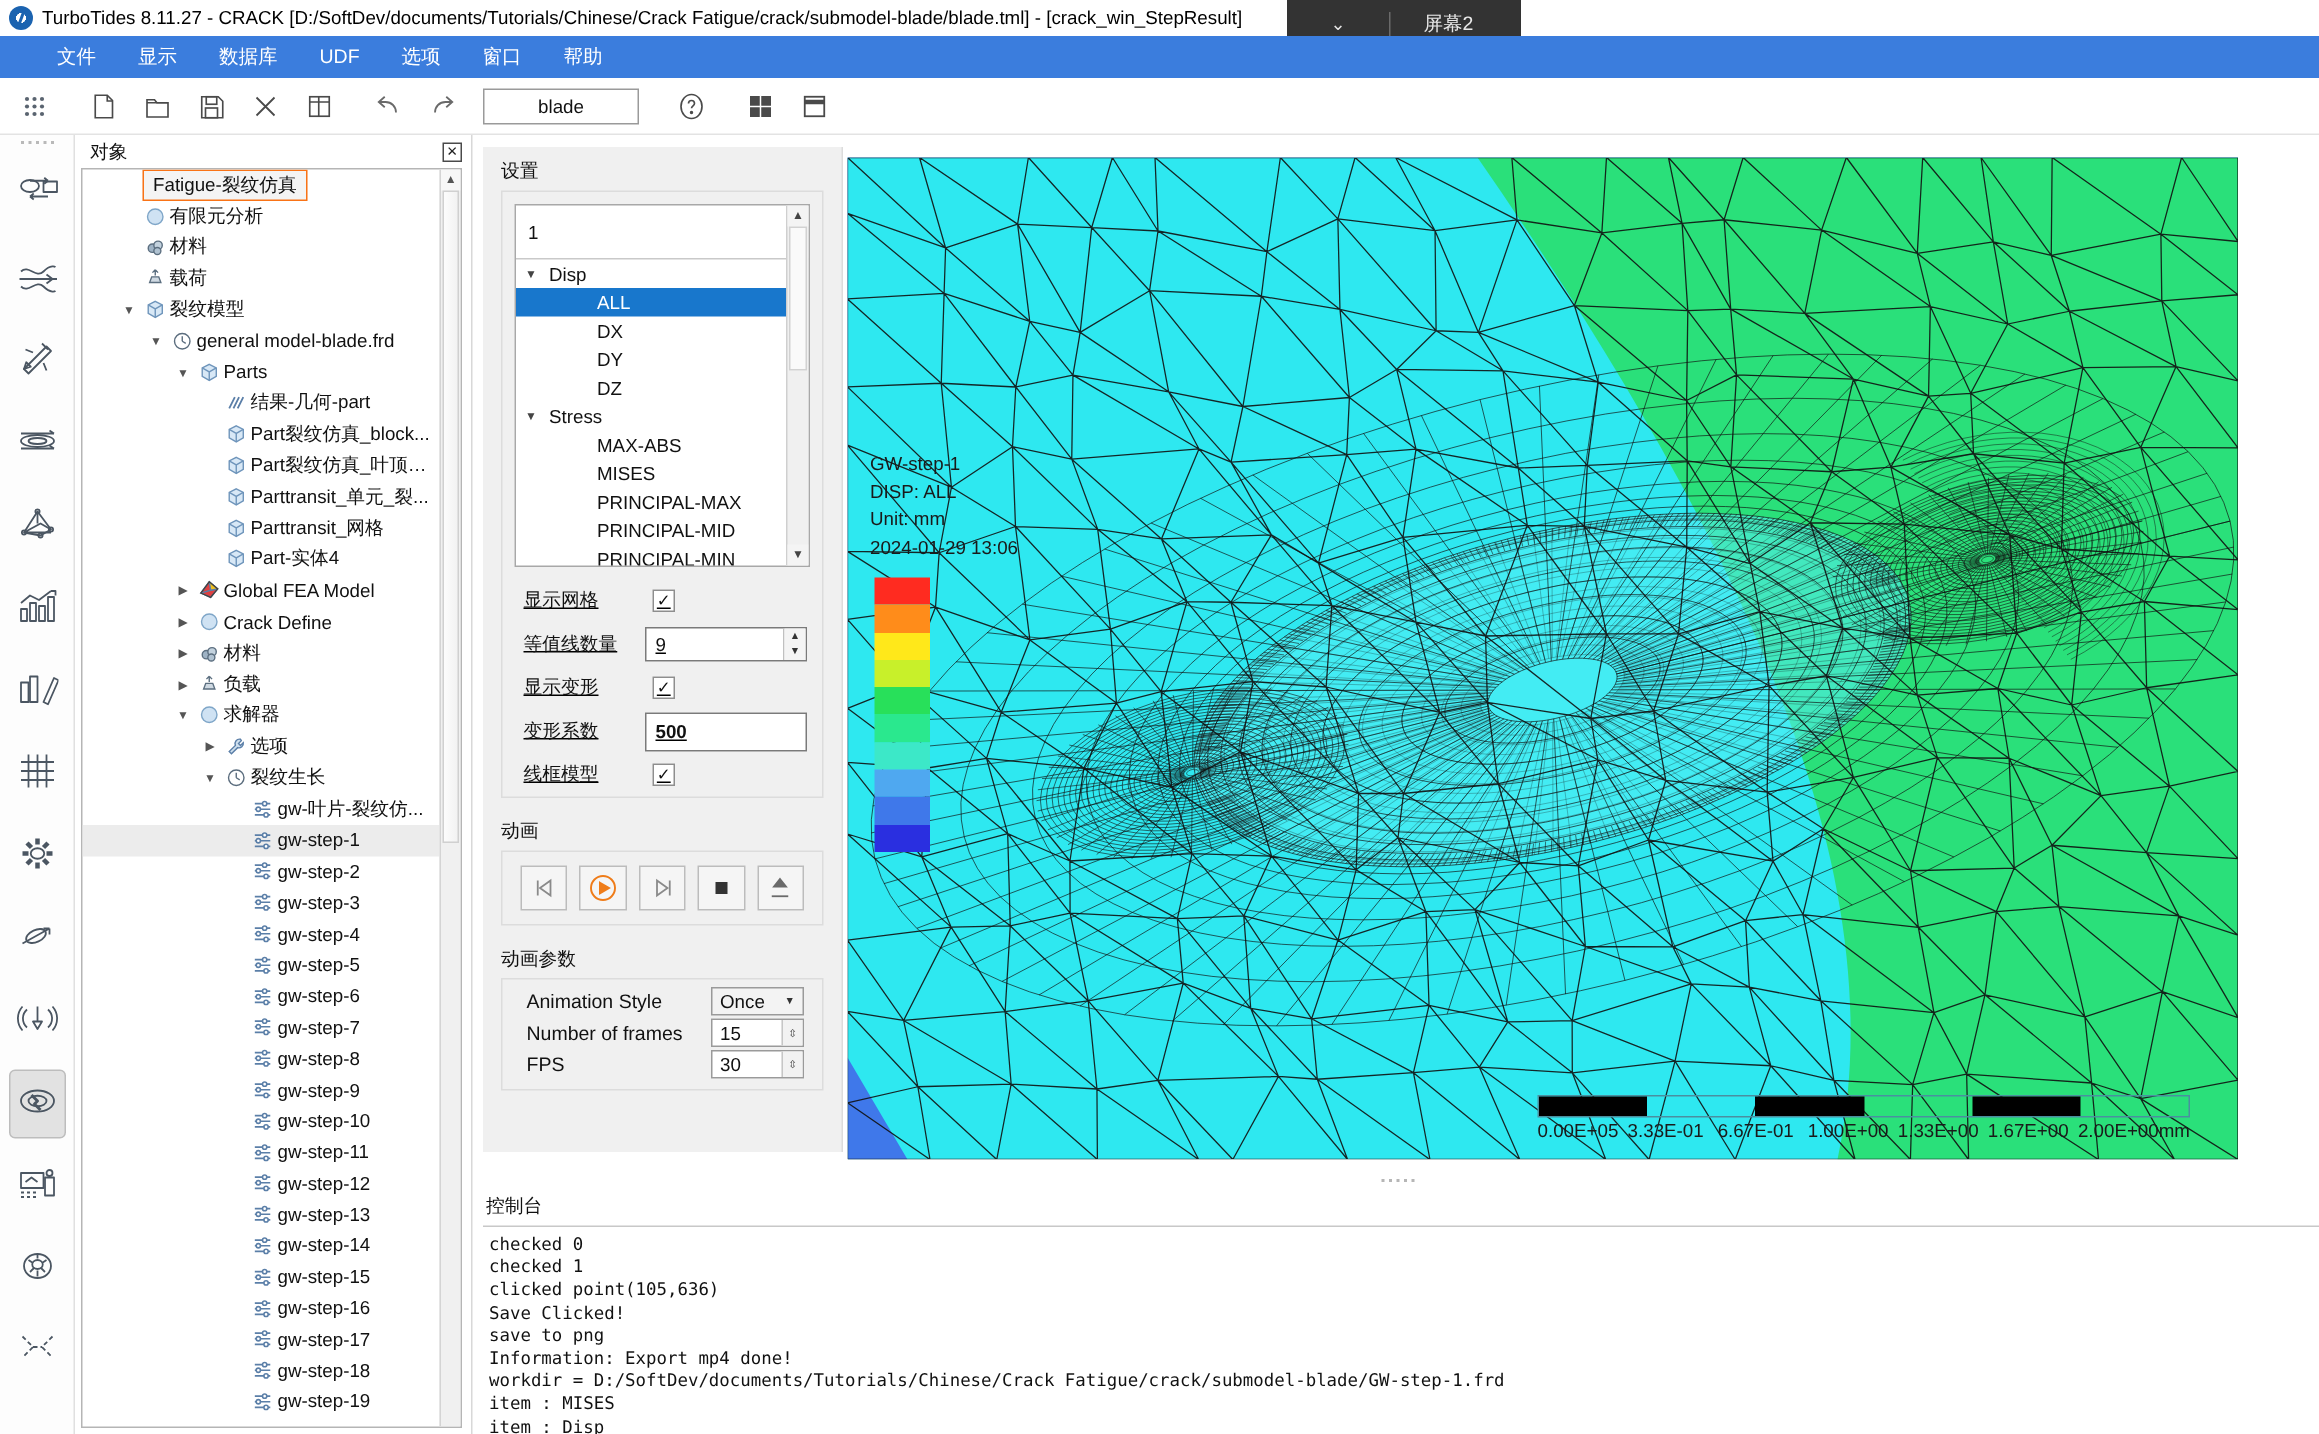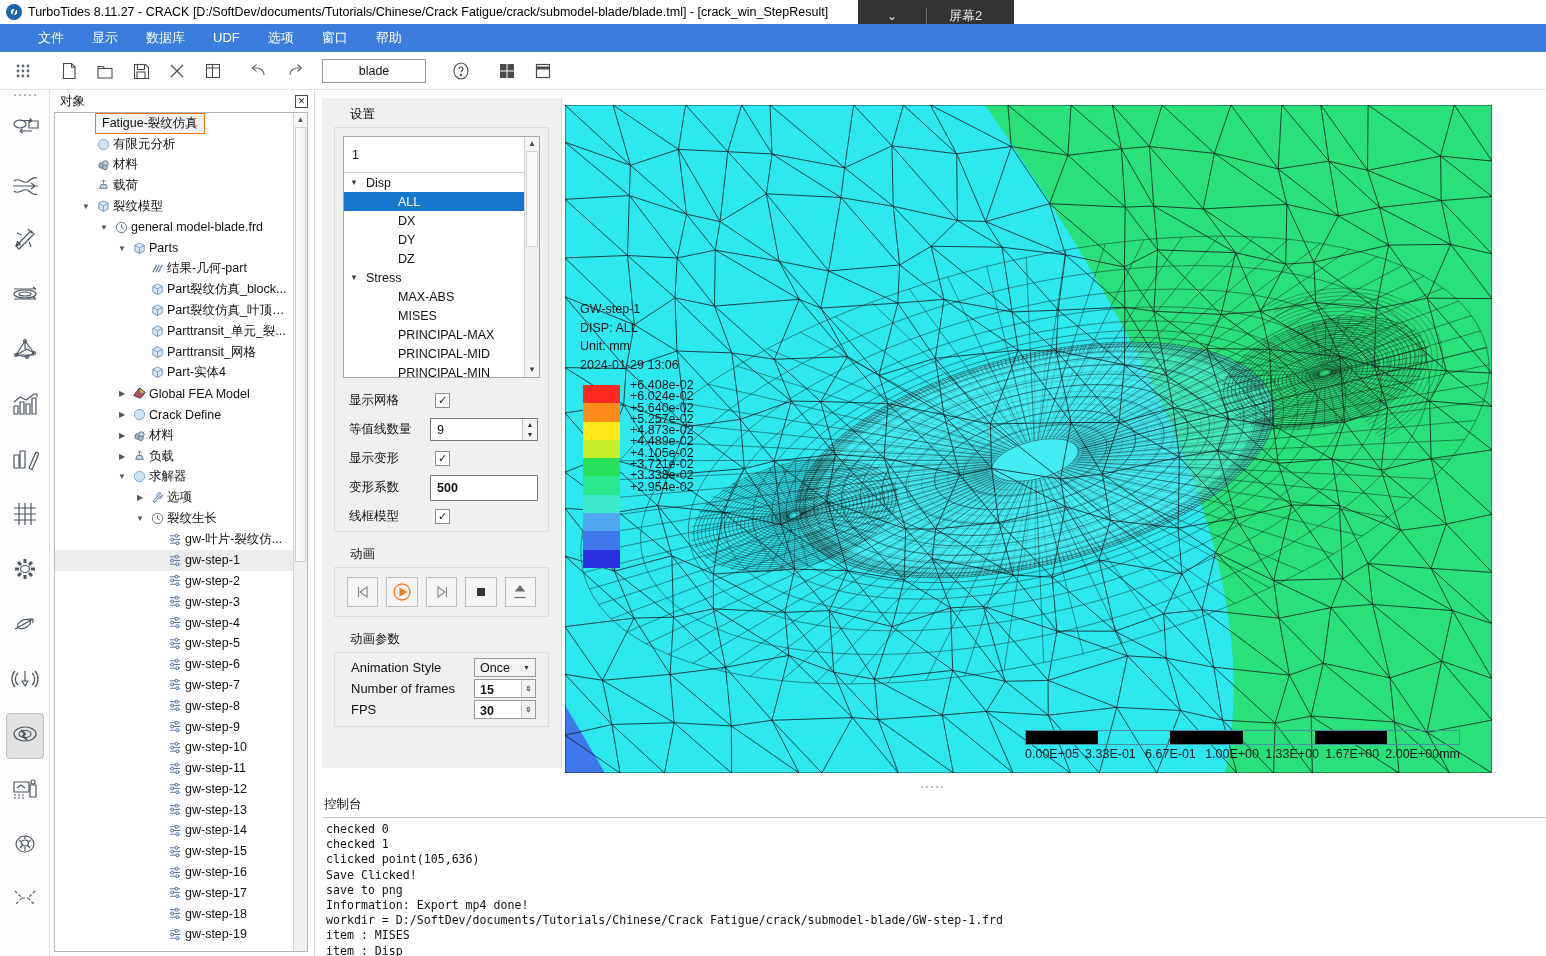--- a/index.html
+++ b/index.html
@@ -112,41 +112,41 @@
   }
   .vscroll .arw { height: 14px; text-align: center; font-size: 8px; color: #555; line-height: 14px; background:#f7f7f7;}
   .vscroll .thumb { position: absolute; top: 14px; left: 1px; right: 1px; height: 435px;
      background: linear-gradient(90deg,#fcfcfc,#f2f2f2); border: 1px solid #d0d0d0; }
 
   
   .settings {
     position: absolute; top: 98px; left: 322px; width: 240px; height: 670px;
     background: #f0f0f0; border-right:1px solid #dcdcdc;
   }
-  .grp-title { font-size: 12.5px; color: #111; margin: 8px 0 4px 28px; }
+  .grp-title { font-size: 12.5px; color: #111; margin: 8px 0 4px 12px; }
   .grp-box { margin: 0 12px; background: #f0f0f0; border: 1px solid #dcdcdc; }
 
   .listbox { margin: 8px; border: 1px solid #a8a8a8; background: #fff; position: relative;
     height: 242px; overflow: hidden; font-size: 12.5px; }
   .lb-top { height: 36px; border-bottom: 1px solid #c9c9c9; display: flex; align-items: center;
     padding-left: 8px; color: #111; }
   .lb-items { position: absolute; top: 36px; left: 0; right: 15px; bottom: 0; }
   .lb-row { height: 19px; display: flex; align-items: center; color: #111; padding-left: 6px; }
   .lb-row.sel { background: #1877cc; color: #fff; }
   .lb-row .arrow { width: 16px; font-size: 8px; color: #444; }
   .lb-row .txt.indent { margin-left: 32px; }
   .lb-row .txt.group { margin-left: 0px; }
   .lb-scroll { position: absolute; right: 0; top: 0; bottom: 0; width: 15px; background: #f0f0f0;
     border-left: 1px solid #cfcfcf; }
   .lb-scroll .arw { height: 14px; line-height: 14px; text-align: center; font-size: 8px; color: #444; background:#f4f4f4;}
   .lb-scroll .arw.bot { position: absolute; bottom: 0; left: 0; right: 0; }
   .lb-scroll .thumb { position: absolute; top: 14px; left: 1px; right: 1px; height: 96px;
     background: #fafafa; border: 1px solid #d2d2d2; }
 
-  .frow { display: flex; align-items: center; height: 29px; padding: 0 10px 0 14px; }
+  .frow { display: flex; align-items: center; height: 29px; padding: 0 10px 0 14px; text-decoration: underline; }
   .flabel { width: 86px; font-size: 12.5px; color: #111; }
   .chk { width: 15px; height: 15px; border: 1px solid #8e8e8e; background: #fff;
     display: flex; align-items: center; justify-content: center; font-size: 11px; color: #111; }
   .txtfield { height: 23px; border: 1px solid #7a7a7a; background: #fff; font-size: 12.5px;
     color: #111; display: flex; align-items: center; padding-left: 6px; }
   .spin { position: relative; width: 108px; }
   .spin .txtfield { width: 108px; padding-right: 18px; }
   .spin .btns { position: absolute; right: 1px; top: 1px; width: 15px; height: 21px;
     display: flex; flex-direction: column; border-left: 1px solid #c0c0c0; }
   .spin .btns span { flex: 1; display: flex; align-items: center; justify-content: center;
@@ -160,21 +160,21 @@
     display: flex; align-items: center; justify-content: center; color: #555; }
   .abtn.play { color: #ef7c19; }
 
   .params { margin: 0 12px; border: 1px solid #dcdcdc; background: #f0f0f0; padding: 4px 0 6px 0; }
   .prow { display: flex; align-items: center; height: 21px; padding: 0 12px 0 16px; }
   .plabel { flex: 1; font-size: 13px; color: #111; }
   .select { width: 62px; height: 19px; border: 1px solid #9a9a9a; background: #f3f3f3;
     font-size: 12.5px; color: #111; display: flex; align-items: center; padding-left: 5px; position: relative; }
   .select .cv { position: absolute; right: 5px; font-size: 7px; color: #333; }
   .pspin { width: 62px; height: 19px; border: 1px solid #9a9a9a; background: #fff;
-    font-size: 12.5px; color: #111; display: flex; align-items: flex-end; padding-left: 5px; position: relative; font-weight: bold; }
+    font-size: 12.5px; color: #111; display: flex; align-items: center; padding-left: 5px; position: relative; }
   .pspin .sb { position: absolute; right: 0; top: 0; bottom: 0; width: 14px; background: #f2f2f2;
     border-left: 1px solid #c6c6c6; display: flex; align-items: center; justify-content: center;
     font-size: 7px; color: #444; }
 
   
   .viewport {
     position: absolute; top: 105px; left: 565px; width: 927px; height: 668px;
     overflow: hidden; background: linear-gradient(180deg,#3d87e0 0%, #76abe8 38%, #bcd6f3 68%, #ffffff 100%);
   }
   .vp-svg { position: absolute; inset: 0; width: 100%; height: 100%; }
@@ -1146,32 +1146,20 @@
           <div style="background: rgb(255, 140, 26);"></div>
           <div style="background: rgb(255, 232, 26);"></div>
           <div style="background: rgb(200, 240, 42);"></div>
           <div style="background: rgb(40, 224, 90);"></div>
           <div style="background: rgb(42, 232, 142);"></div>
           <div style="background: rgb(60, 232, 200);"></div>
           <div style="background: rgb(79, 168, 240);"></div>
           <div style="background: rgb(63, 120, 234);"></div>
           <div style="background: rgb(42, 47, 224);"></div>
         </div>
-      <div class="lg-labels" id="lg-labels">
-          <div>+6.408e-02</div>
-          <div>+6.024e-02</div>
-          <div>+5.640e-02</div>
-          <div>+5.257e-02</div>
-          <div>+4.873e-02</div>
-          <div>+4.489e-02</div>
-          <div>+4.105e-02</div>
-          <div>+3.721e-02</div>
-          <div>+3.338e-02</div>
-          <div>+2.954e-02</div>
-        </div>
     </div>
 
     <div class="axis-bar">
       <div class="ticks">
         <i></i>
           <i></i>
           <i></i>
           <i></i>
           <i></i>
           <i></i>

